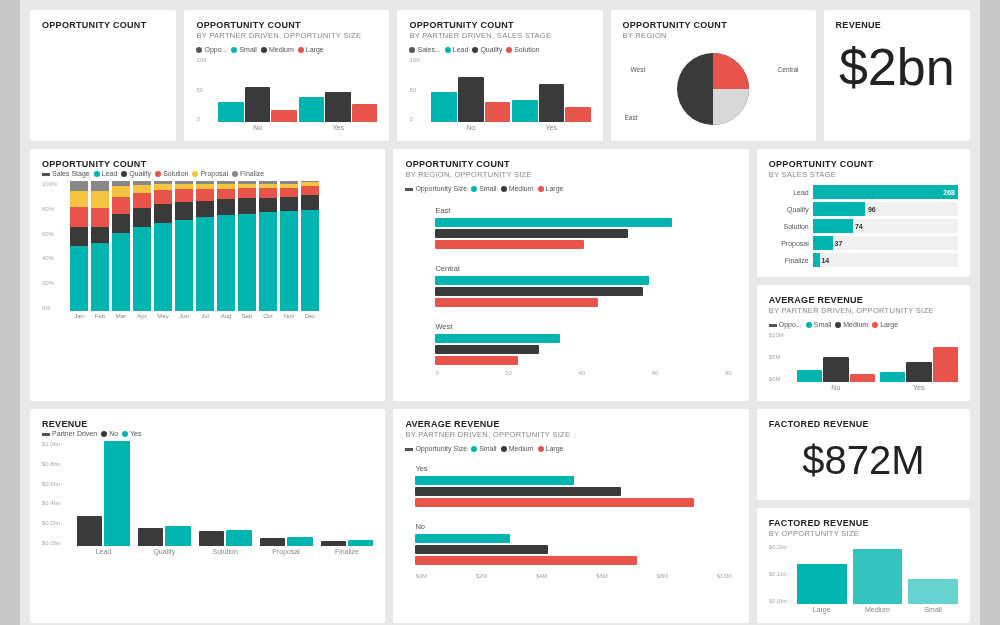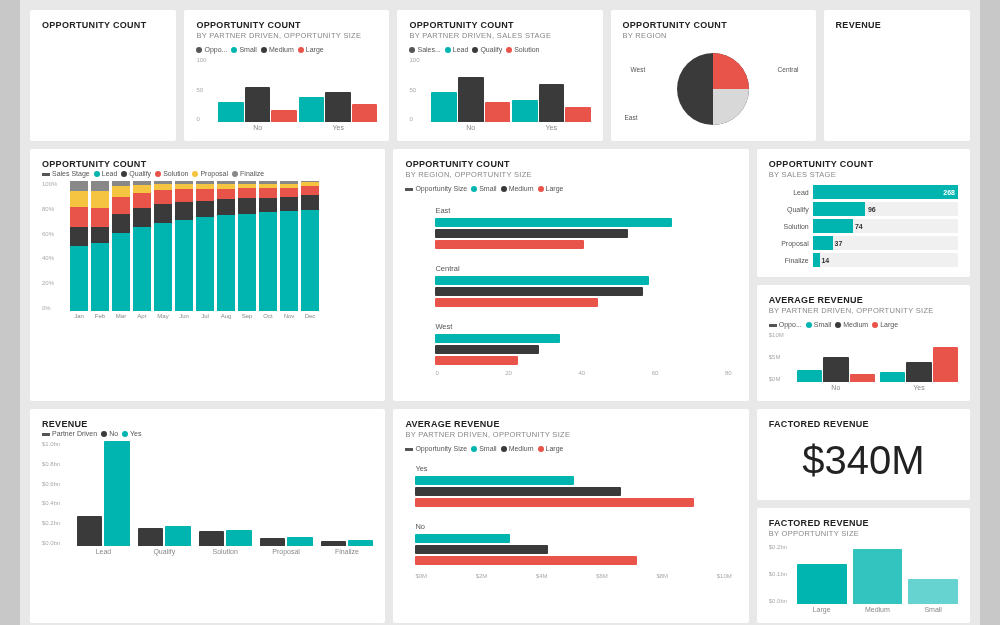--- a/index.html
+++ b/index.html
@@ -296,20 +296,21 @@
 
         </svg>
         <div style="position:absolute;right:5px;top:20px;font-size:6.5px;color:#555;">Central</div>
         <div style="position:absolute;left:8px;top:20px;font-size:6.5px;color:#555;">West</div>
         <div style="position:absolute;left:2px;bottom:10px;font-size:6.5px;color:#555;">East</div>
       </div>
     </div>
 
     <div class="card">
       <div class="card-title">Revenue</div>
+      <div class="big-number">$2bn</div>
     </div>
   </div>
 
   <div class="row row-2">
 
     <div class="card">
       <div class="card-title">Opportunity Count</div>
       <div class="legend">
         <div class="legend-item">
             <div class="legend-dot" style="background:#555;border-radius:0;width:8px;height:3px;margin-top:1px;"></div>
@@ -727,21 +728,21 @@
           <span>$8M</span>
           <span>$10M</span>
         </div>
       </div>
     </div>
 
     <div style="display:flex;flex-direction:column;gap:8px;">
 
       <div class="card">
         <div class="card-title">Factored Revenue</div>
-        <div class="big-number big-number-sm">$340M</div>
+        <div class="big-number big-number-sm">$872M</div>
       </div>
 
       <div class="card">
         <div class="card-title">Factored Revenue</div>
         <div class="card-subtitle">BY OPPORTUNITY SIZE</div>
         <div style="position:relative;">
           <div style="display:flex;align-items:flex-end;gap:6px;height:60px;padding-left:28px;">
 
             <div style="flex:1;height:40px;background:#00b5b0;border-radius:1px 1px 0 0;display:flex;align-items:flex-end;"></div>
 

